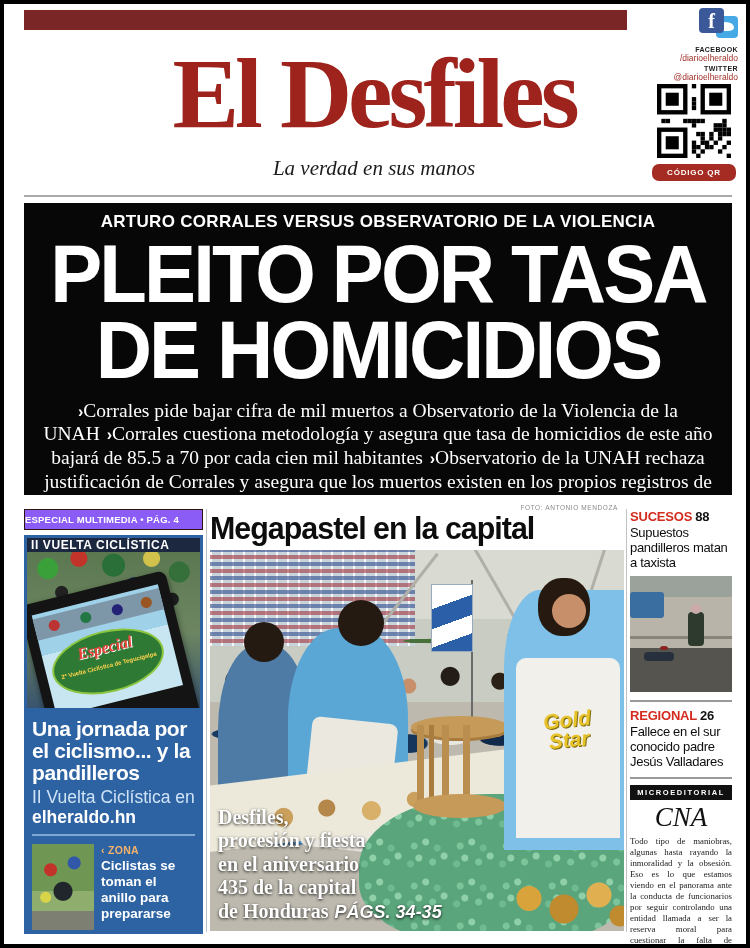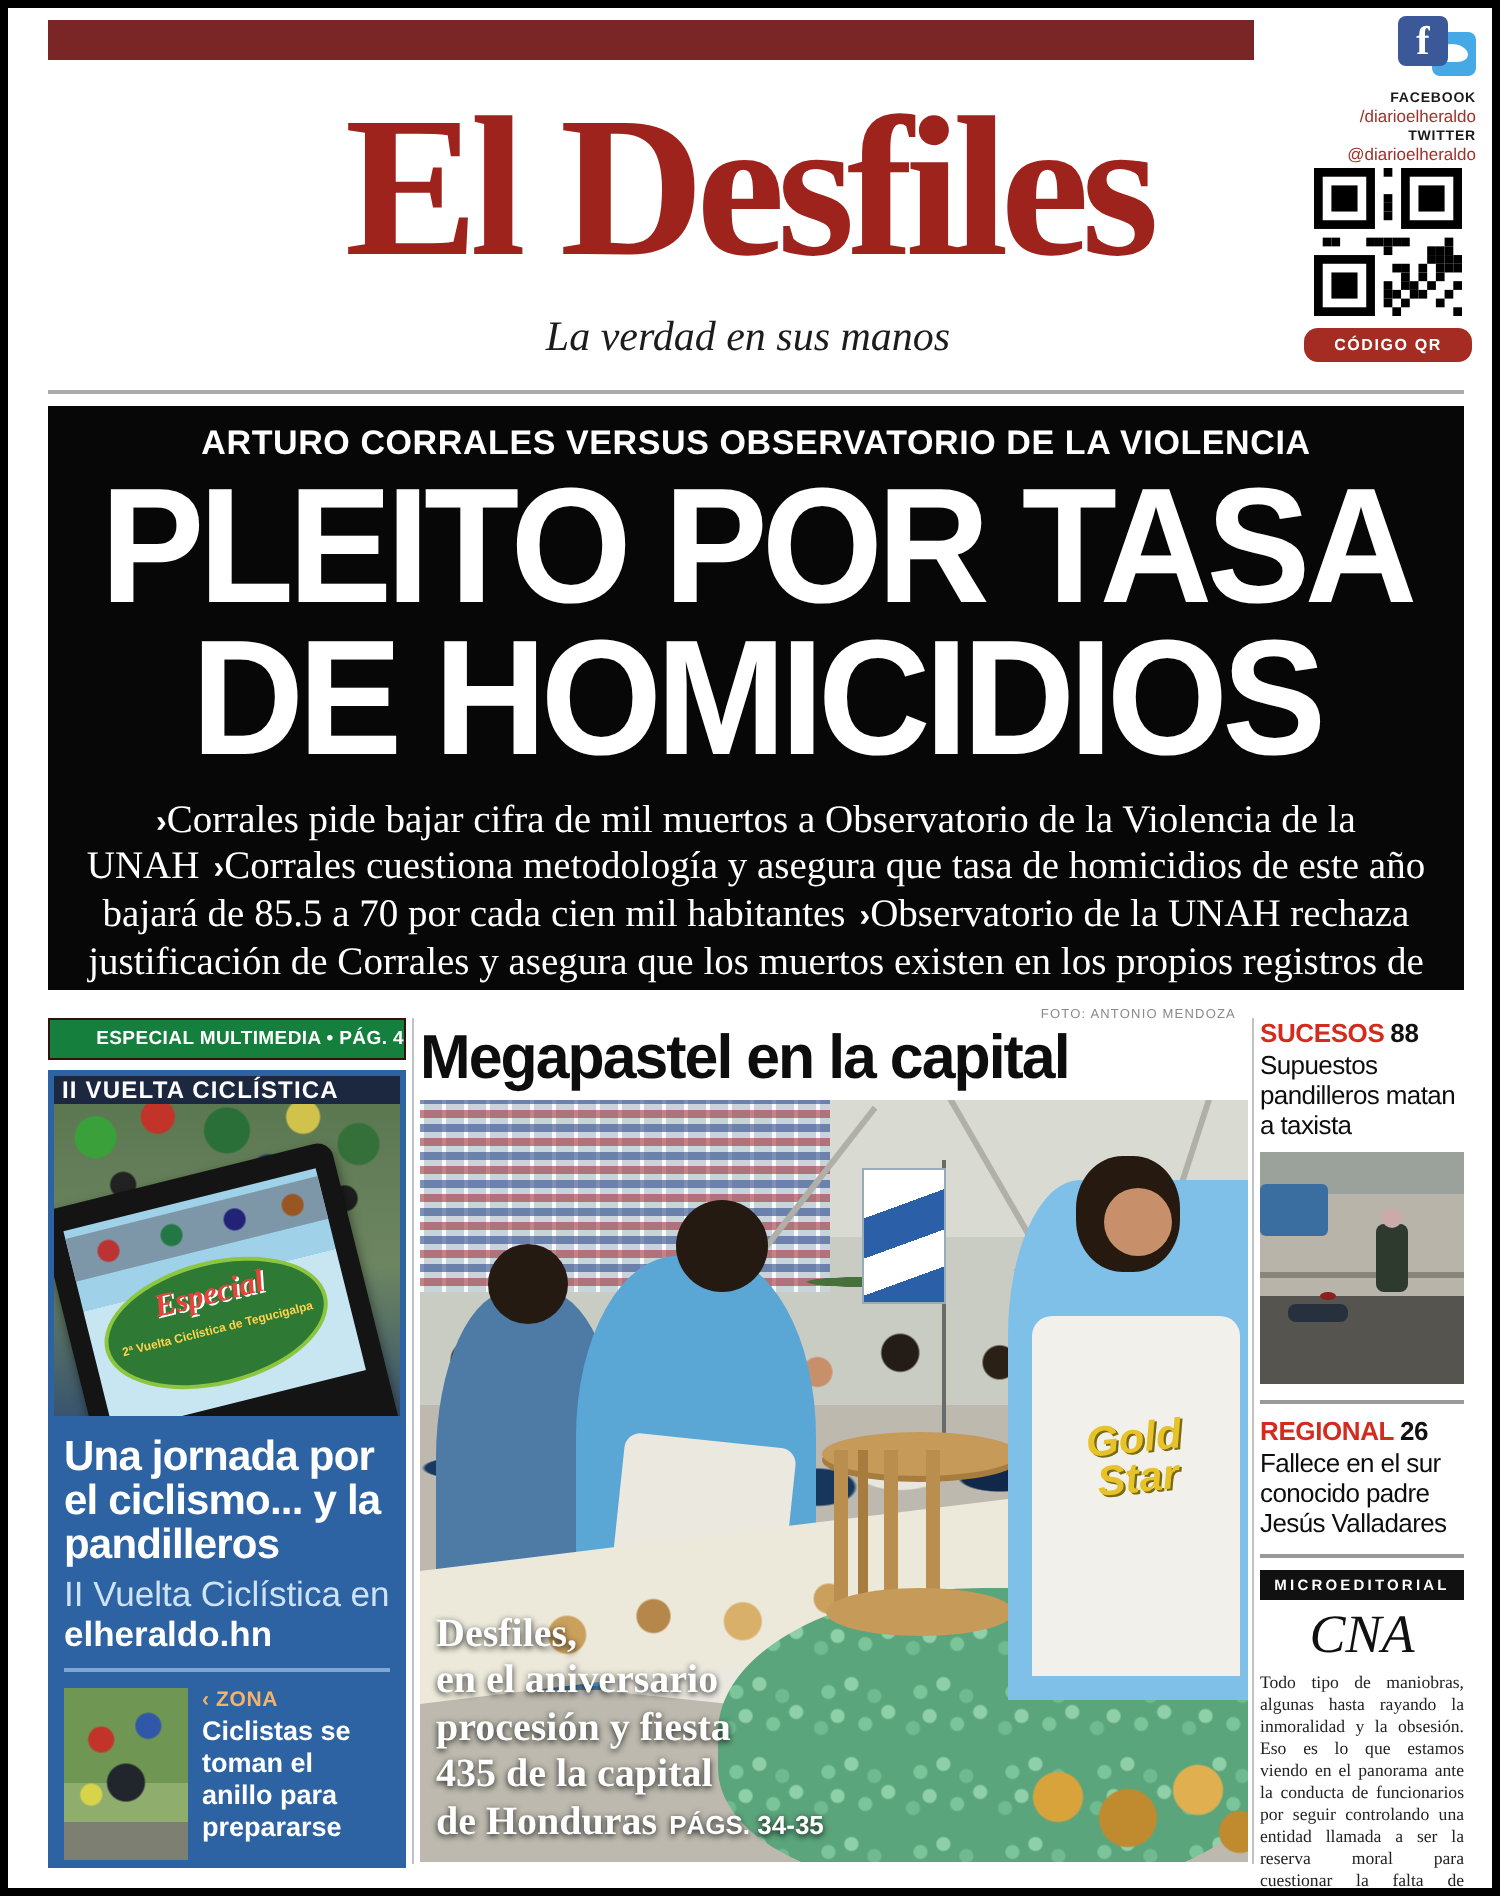--- a/index.html
+++ b/index.html
@@ -27,21 +27,21 @@
   .lead-bullets{margin:10px 14px 0;text-align:center;font-family:"Liberation Serif",serif;font-size:19.5px;line-height:1.22;}
   .lead-bullets .m{font-weight:bold;font-family:"Liberation Sans",sans-serif;font-size:16px;}
   .lead-bullets .t{margin-right:7px;}
   .lead-bullets .pg{font-family:"Liberation Sans",sans-serif;font-weight:bold;font-size:17px;}
   
   .vdiv{position:absolute;top:505px;height:423px;width:1px;background:#c2c2c2;}
   .col-left{position:absolute;left:20px;top:505px;width:179px;}
   .col-center{position:absolute;left:206px;top:500px;width:414px;}
   .col-right{position:absolute;left:626px;top:505px;width:102px;}
   
-  .spec-label{height:19px;line-height:19px;background:#15803d;border:1px solid #30120f;color:#fff;font-size:9.5px;font-weight:bold;text-align:right;letter-spacing:.2px;}
+  .spec-label{height:19px;line-height:19px;background:#8b5cf6;border:1px solid #30120f;color:#fff;font-size:9.5px;font-weight:bold;text-align:left;letter-spacing:.2px;}
   .promo{margin-top:5px;border:3px solid #2d63a2;height:170px;background:#7a8a6a;position:relative;overflow:hidden;}
   .promo-tag{position:relative;z-index:3;background:#1c2740;color:#fff;font-size:12px;font-weight:bold;padding:0 4px;letter-spacing:.6px;}
   .promo-scene{position:absolute;inset:0;
     background-image:
       radial-gradient(circle at 12% 18%,#3aa03a 0 10px,transparent 11px),
       radial-gradient(circle at 30% 12%,#c2342a 0 8px,transparent 9px),
       radial-gradient(circle at 50% 16%,#2a6e38 0 11px,transparent 12px),
       radial-gradient(circle at 72% 12%,#d0c24a 0 8px,transparent 9px),
       radial-gradient(circle at 88% 20%,#35703a 0 10px,transparent 11px),
       radial-gradient(circle at 20% 32%,#222 0 6px,transparent 7px),
@@ -129,21 +129,21 @@
     background-size:46px 40px;}
   .gaz-post{position:absolute;width:7px;height:78px;background:#b98e4e;top:46%;}
   .gp1{left:50%;} .gp2{left:56%;} .gp3{left:61%;} .gp4{left:53%;width:5px;background:#a87c3e;}
   .gaz-top{position:absolute;left:48.5%;top:43.5%;width:98px;height:22px;background:#c69a58;border-radius:50%;box-shadow:0 3px 0 #a87c3e;}
   .gaz-base{position:absolute;left:49%;top:64%;width:94px;height:24px;background:#c69a58;border-radius:50%;}
   .flagpole{position:absolute;left:63%;top:8%;width:2px;height:150px;background:#6a6a6a;}
   .flag{position:absolute;left:53.5%;top:9%;width:40px;height:66px;background:linear-gradient(160deg,#fff 0 30%,#2b5fa8 30% 55%,#fff 55% 78%,#2b5fa8 78% 100%);border:1px solid #9ab;}
   .food-br{position:absolute;right:-10px;bottom:-6px;width:140px;height:70px;
     background-image:radial-gradient(circle at 25% 45%,#d9a33c 0 12px,transparent 13px),radial-gradient(circle at 50% 60%,#c08a2e 0 14px,transparent 15px),radial-gradient(circle at 75% 40%,#e0b050 0 12px,transparent 13px),radial-gradient(circle at 90% 70%,#c08a2e 0 10px,transparent 11px);}
   .caption{position:absolute;left:8px;bottom:8px;color:#fff;font-family:"Liberation Serif",serif;font-weight:bold;font-size:20px;line-height:1.17;text-shadow:0 1px 3px rgba(0,0,0,.85);}
-  .caption .pg{font-family:"Liberation Sans",sans-serif;font-size:13px;margin-left:6px;text-shadow:0 1px 3px rgba(0,0,0,.9);}
+  .caption .pg{font-family:"Liberation Sans",sans-serif;font-size:18px;margin-left:6px;text-shadow:0 1px 3px rgba(0,0,0,.9);font-style:italic;}
   
   .sec-label{font-size:13px;font-weight:bold;color:#d42b1f;letter-spacing:-.2px;}
   .sec-label .pgno{color:#111;margin-left:3px;}
   .sec-head{font-size:13px;font-weight:normal;color:#0d0d0d;line-height:1.16;letter-spacing:-.3px;margin-top:1px;}
   .crime-photo{margin-top:6px;height:116px;position:relative;overflow:hidden;background:linear-gradient(180deg,#9aa29b 0 18%,#b8b4aa 18% 62%,#55544e 62% 100%);}
   .truck{position:absolute;left:0;top:16px;width:34px;height:26px;background:#3a6ea0;border-radius:3px;}
   .wallline{position:absolute;left:0;top:60px;width:100%;height:3px;background:#8a857a;}
   .person-body{position:absolute;left:58px;top:36px;width:16px;height:34px;background:#2e3a2e;border-radius:4px;}
   .person-head{position:absolute;left:61px;top:28px;width:10px;height:10px;background:#caa;border-radius:50%;}
   .victim{position:absolute;left:14px;top:76px;width:30px;height:9px;background:#27303d;border-radius:4px;}
@@ -306,22 +306,22 @@
       <div class="g-face"></div>
       <div class="g-apron">
         <div class="brand">
           <div>Gold</div>
           <div>Star</div>
         </div>
       </div>
       <div class="food-br"></div>
       <div class="caption">
         <div>Desfiles,</div>
+        <div>procesión y fiesta</div>
         <div>en el aniversario</div>
-        <div>procesión y fiesta</div>
         <div>435 de la capital</div>
         <div><span>de Honduras</span><span class="pg">PÁGS. 34-35</span></div>
       </div>
     </div>
   </div>
 
   <div class="col-right">
     <div class="sec-label"><span>SUCESOS</span><span class="pgno">88</span></div>
     <div class="sec-head">Supuestos pandilleros matan a taxista</div>
     <div class="crime-photo">

